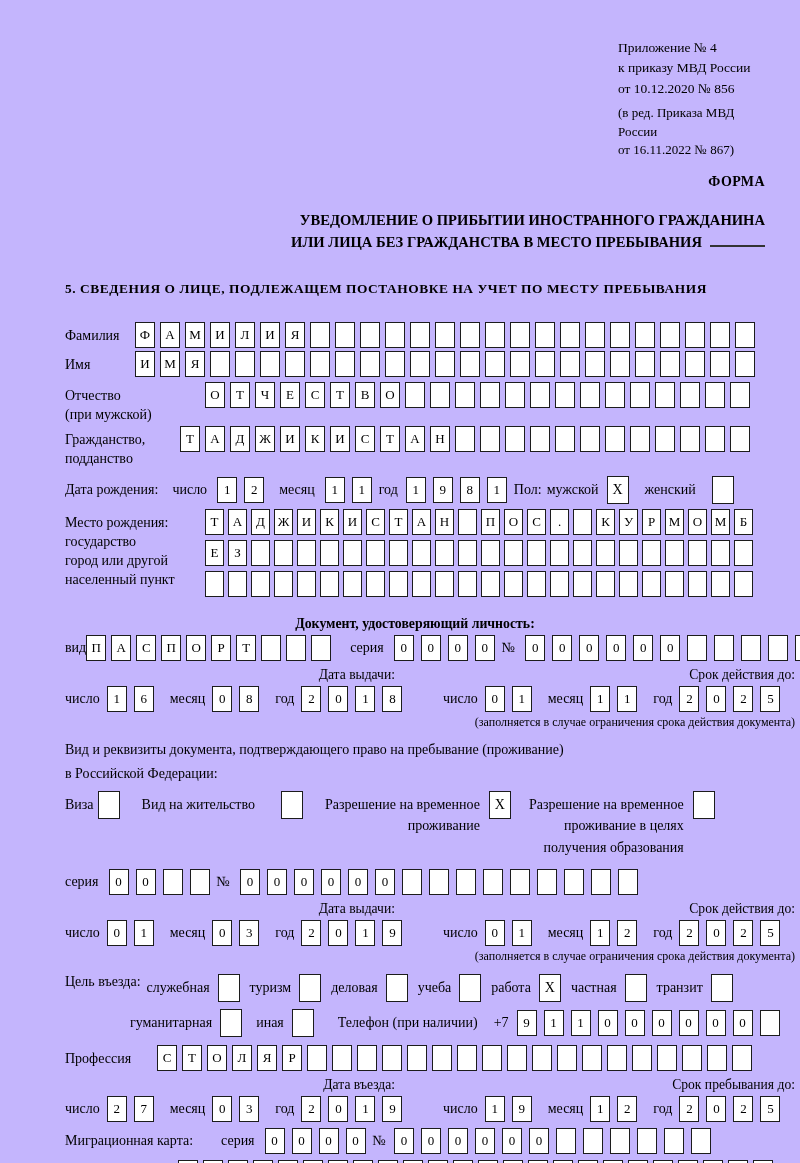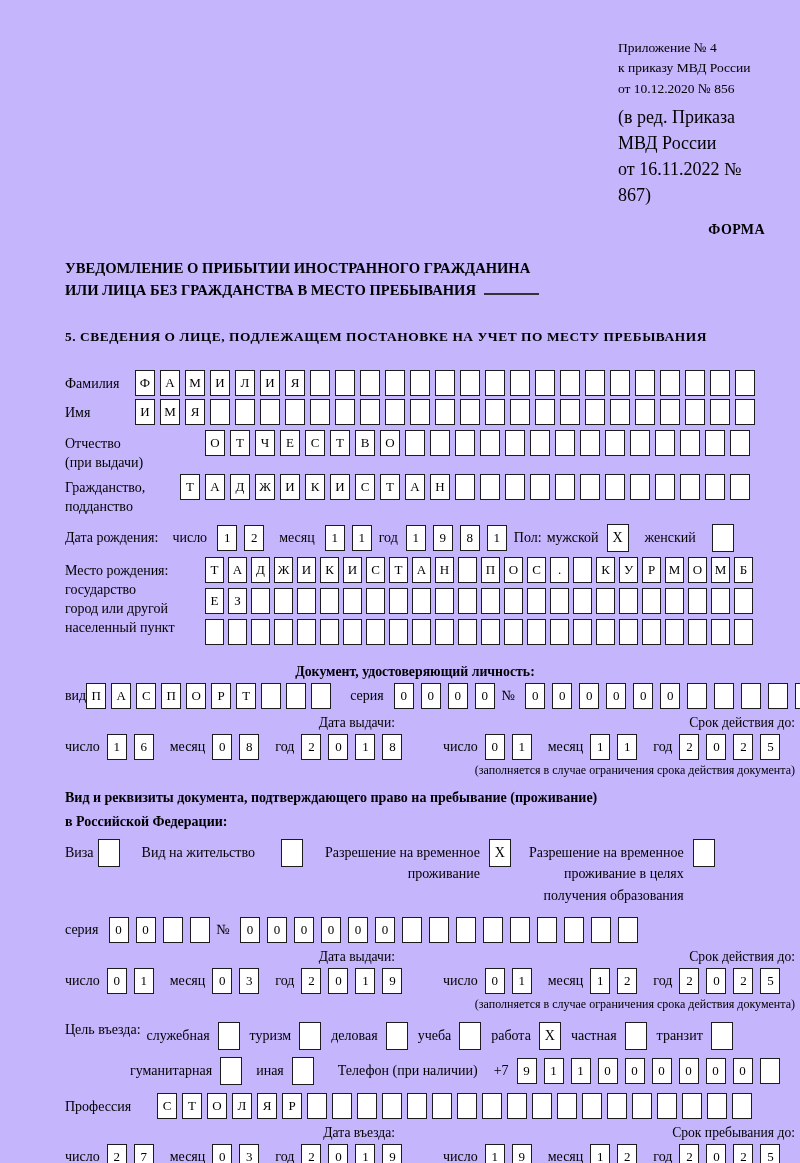--- a/index.html
+++ b/index.html
@@ -4,23 +4,23 @@
 <style>
   html,body{margin:0;padding:0;background:#fff;}
   .page{
     width:800px;height:1163px;box-sizing:border-box;position:relative;
     background:#c4b5fd;color:#000;overflow:hidden;
     font-family:"Liberation Serif","DejaVu Serif",serif;
     padding:38px 35px 10px 65px;font-size:14px;
   }
   
   .appendix{margin-left:553px;font-size:13.5px;line-height:1.5;}
-  .revision{margin-left:553px;font-size:18px;line-height:1.45;margin-top:5px;}
+  .revision{margin-left:553px;font-size:13px;line-height:1.45;margin-top:5px;}
   .form-label{text-align:right;font-weight:bold;font-size:14px;margin-top:14px;letter-spacing:.4px;}
-  .title{ text-align:left;font-weight:bold;font-size:14.6px;line-height:1.5;margin-top:20px;}
+  .title{ text-align:right;font-weight:bold;font-size:14.6px;line-height:1.5;margin-top:20px;}
   .blank-line{display:inline-block;width:55px;border-bottom:2px solid #333;height:13px;margin-left:8px;}
   .section-title{font-weight:bold;font-size:13.4px;margin-top:27px;letter-spacing:.55px;white-space:nowrap;}
 
   
   .frow{display:flex;align-items:flex-start;}
   .flabel{flex:0 0 auto;font-size:14px;line-height:19px;padding-top:4px;}
   .lw70{width:70px;} .lw92{width:92px;} .lw115{width:115px;} .lw140{width:140px;} .lw45{width:45px;}
   .cells{display:flex;flex:0 0 auto;}
   .cell{
     box-sizing:border-box;width:20px;height:26px;border:1.6px solid #1c1c1c;margin-right:5px;
@@ -43,21 +43,21 @@
   
   .dates{display:flex;margin-top:6px;}
   .dcol-l{width:330px;flex:0 0 auto;}
   .dcol-r{margin-left:48px;flex:0 0 auto;width:352px;}
   .dhead{text-align:right;font-size:13.6px;margin-bottom:3px;}
   .dline{display:flex;align-items:center;}
   .dline .ilbl{margin-right:7px;}
   .dline .cells{margin-right:9px;}
   .note{font-size:12px;text-align:right;margin-top:3px;white-space:nowrap;}
 
-  .intro{font-size:14px;line-height:1.7;margin-top:8px;font-weight:bold;}
+  .intro{font-size:14px;line-height:1.7;margin-top:8px;}
 
   .permits{display:flex;align-items:flex-start;margin-top:5px;}
   .permit{display:flex;align-items:flex-start;}
   .permit-label{font-size:14px;line-height:1.55;padding-top:3px;}
   .permit-label.c{text-align:right;}
   .permit .pbox{margin-left:9px;}
 
   .purpose-row{display:flex;align-items:flex-start;margin-top:10px;}
   .purpose{display:flex;align-items:center;margin-left:10px;}
   .purpose .pbox{margin-left:8px;}
@@ -149,21 +149,21 @@
         <span class="cell"></span>
         <span class="cell"></span>
         <span class="cell"></span>
         <span class="cell"></span>
       </div>
   </div>
 
   <div class="frow mt5">
     <div class="flabel lw140">
       <div>Отчество</div>
-      <div>(при выдачи)</div>
+      <div>(при мужской)</div>
     </div>
     <div class="cells">
         <span class="cell">О</span>
         <span class="cell">Т</span>
         <span class="cell">Ч</span>
         <span class="cell">Е</span>
         <span class="cell">С</span>
         <span class="cell">Т</span>
         <span class="cell">В</span>
         <span class="cell">О</span>

